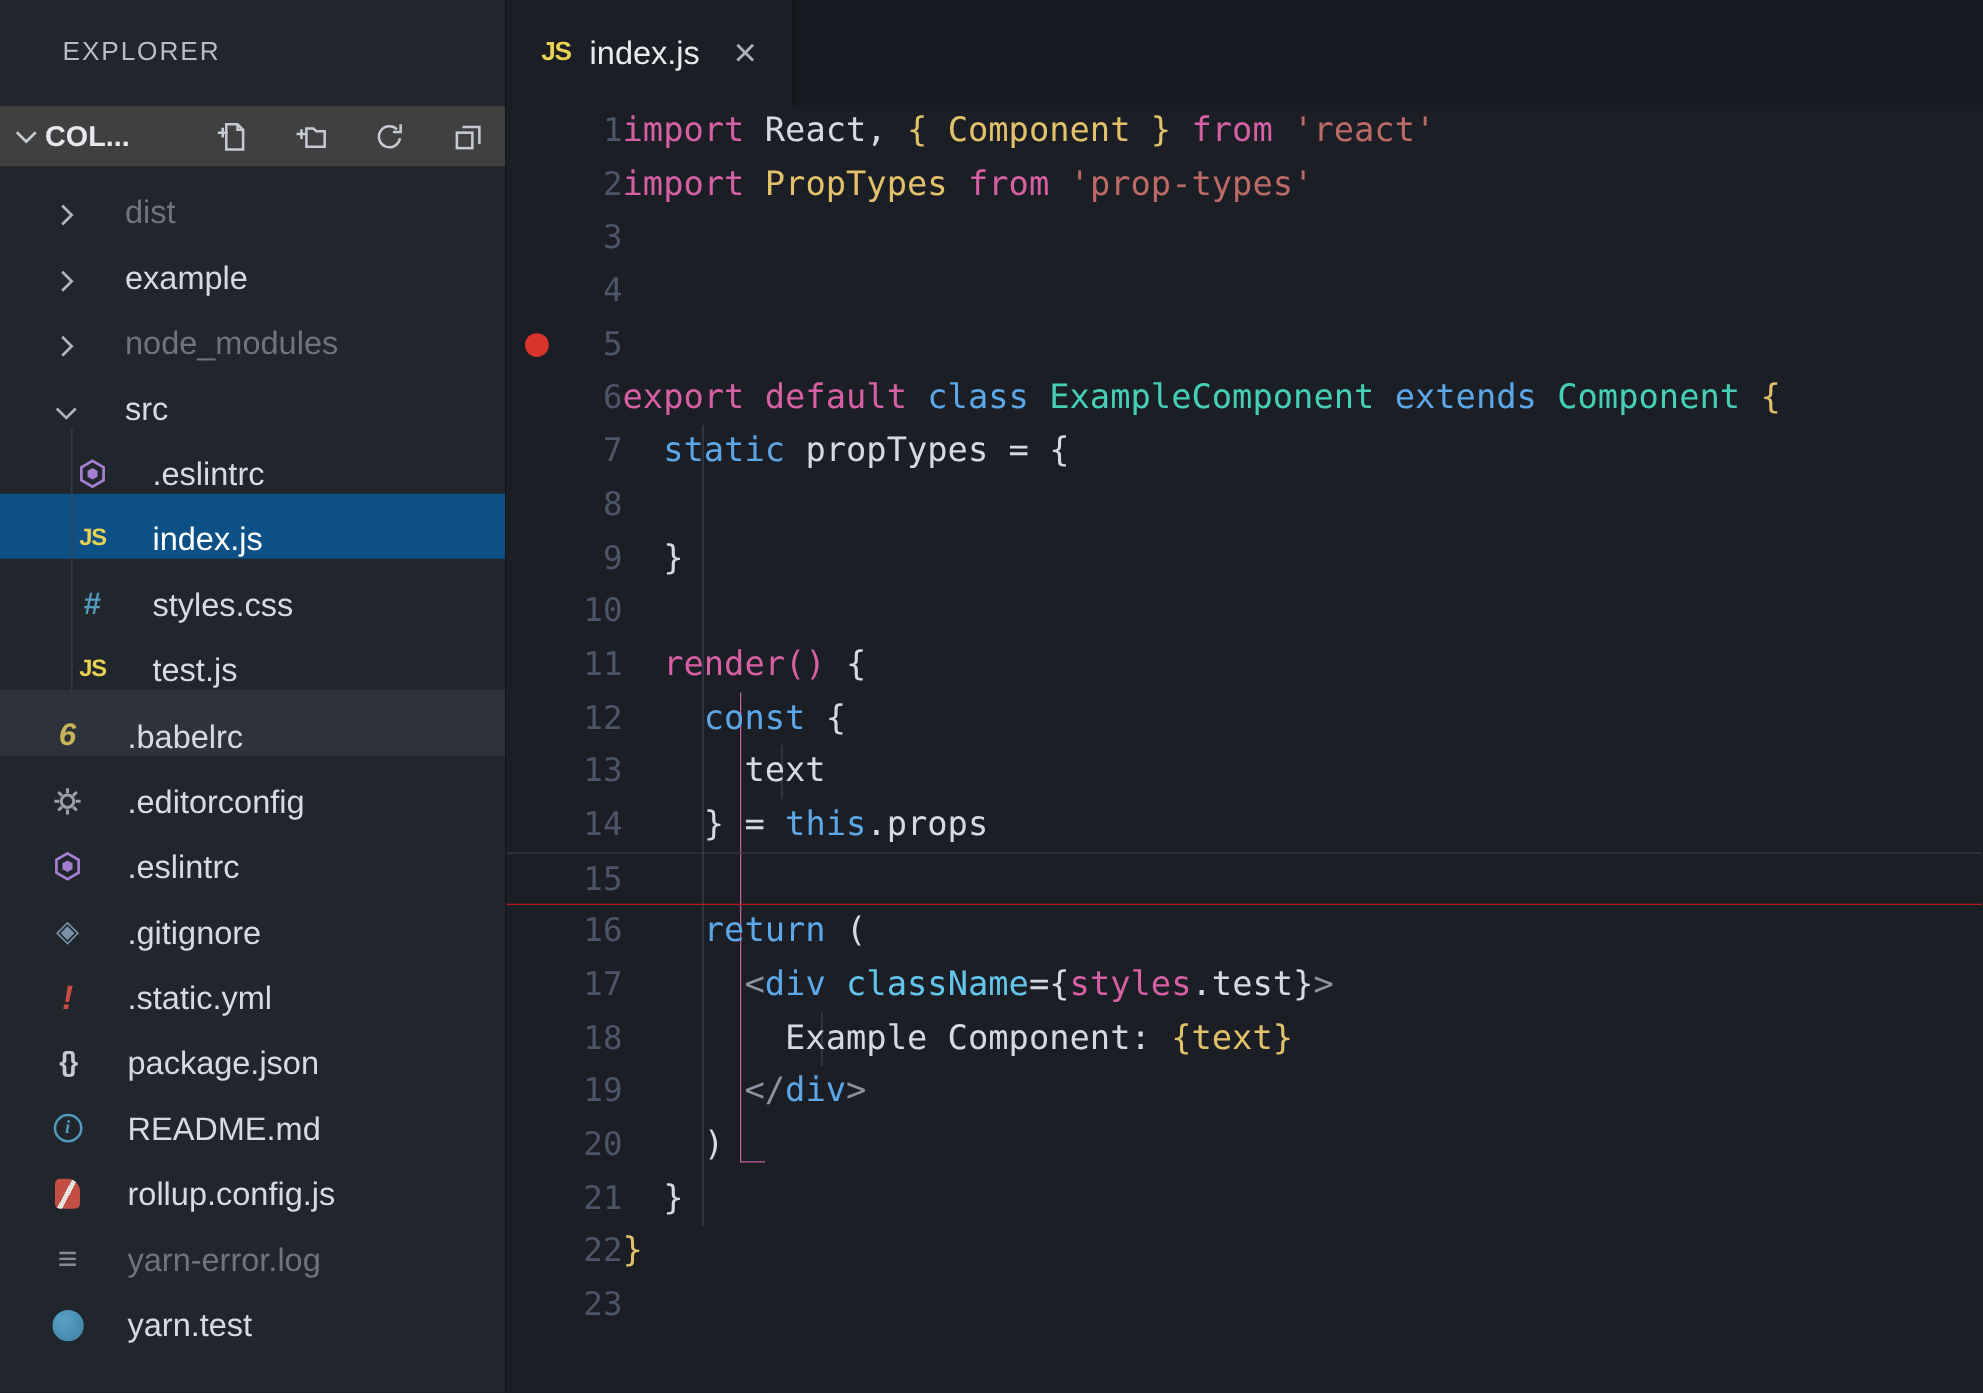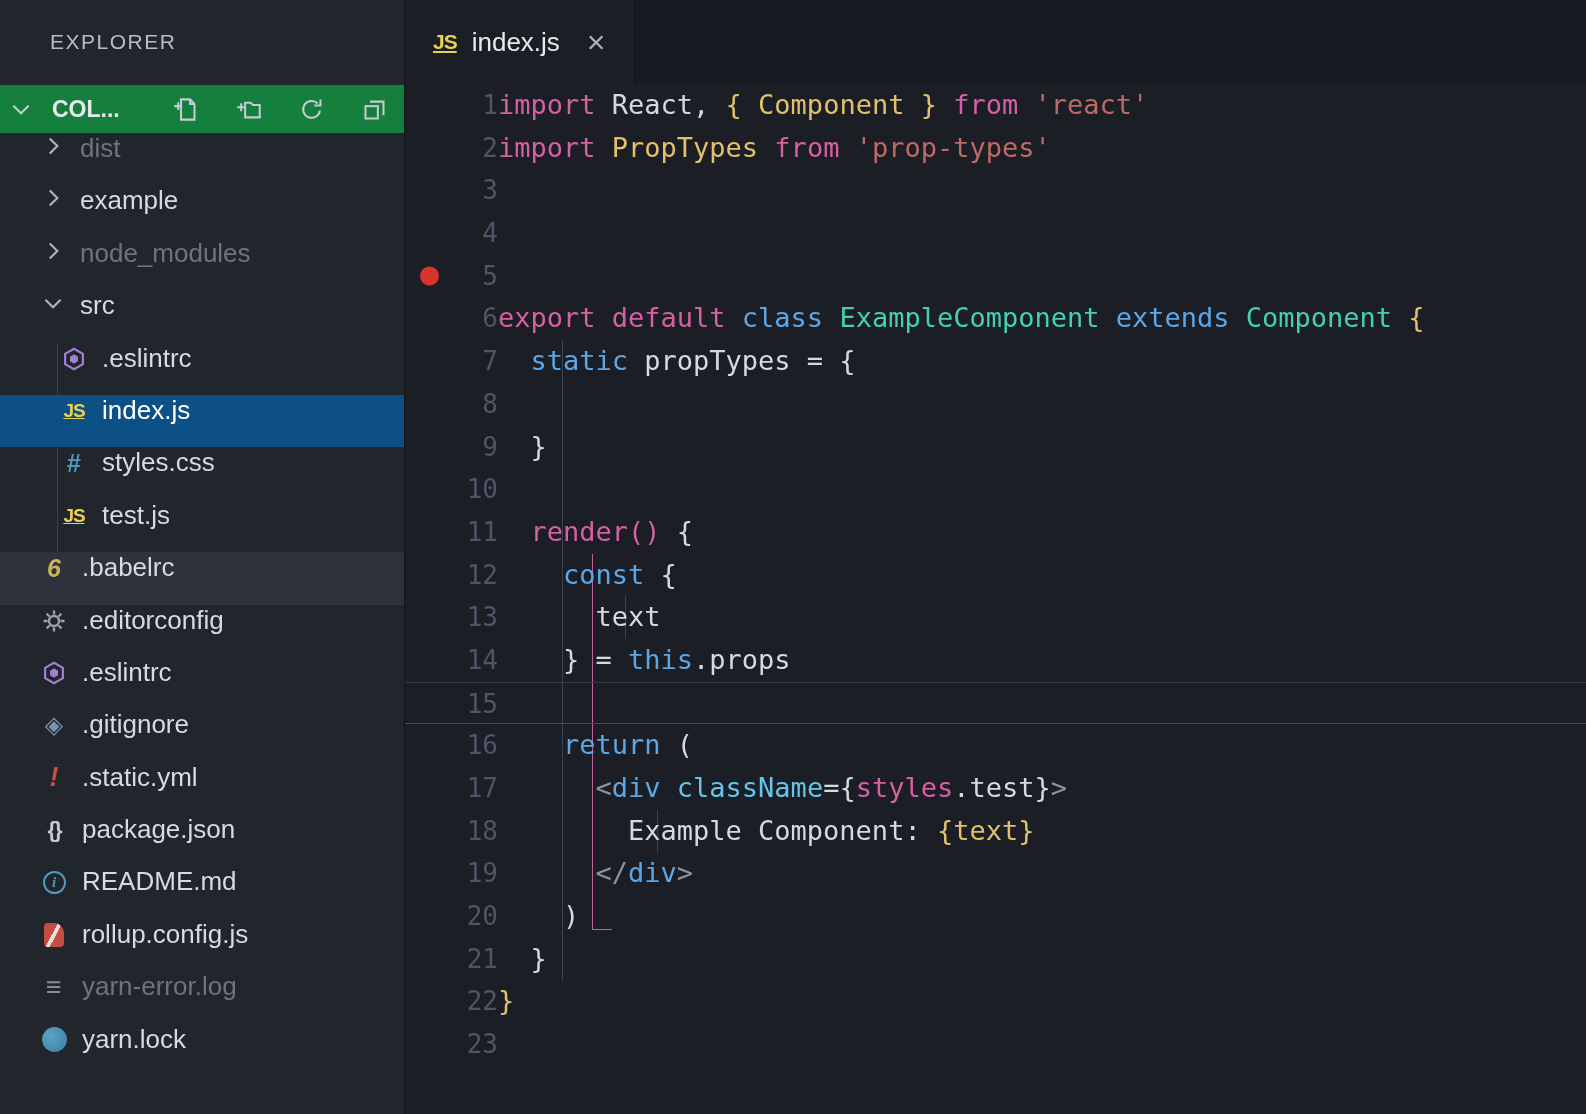--- a/index.html
+++ b/index.html
@@ -7,38 +7,38 @@
   body {
     background:var(--c-editorBg,#1b1e25);
     font-family:"Liberation Sans", sans-serif;
     display:flex;
     color:#d7dae0;
   }
 
   
   .sidebar { width:405px; flex:none; height:100%; background:var(--c-sidebarBg,#21252c); display:flex; flex-direction:column; border-right:1px solid #121419; }
   .sidebar-title { height:85px; padding:30px 0 0 50px; font-size:21px; color:#b7bdc7; letter-spacing:1.5px; }
-  .section-header { height:48px; background:#15803d; display:flex; align-items:center; padding:0 16px 0 8px; gap:16px; flex:none; }
+  .section-header { height:48px; background:#404040; display:flex; align-items:center; padding:0 16px 0 8px; gap:0; flex:none; }
   .section-header .chev { width:28px; display:flex; flex:none; }
   .section-label { font-weight:700; font-size:23px; color:#e6e9ed; white-space:nowrap; }
   .actions { margin-left:auto; display:flex; gap:36px; align-items:center; }
   .act { width:27px; height:27px; display:flex; align-items:center; justify-content:center; cursor:pointer; }
 
   .tree { position:relative; flex:1; font-size:26px; }
-  .row { height:52.4px; display:flex; align-items:flex-start; cursor:pointer; white-space:nowrap; }
+  .row { height:52.4px; display:flex; align-items:flex-end; cursor:pointer; white-space:nowrap;gap:20px; }
   .row.selected { background:var(--c-selection,#0c5086); color:#ffffff; }
   .row.hl { background:#2d323c; }
   .row.dim .rlabel { color:#6d7480; }
   .twisty { width:26px; margin:0 14px 0 40px; flex:none; display:flex; }
   .ficon { width:32px; height:32px; flex:none; margin-right:12px; display:flex; align-items:center; justify-content:center; }
   .row.d0f { padding-left:38px; }
   .row.d1f { padding-left:58px; }
   .childguide { position:absolute; left:57px; top:210px; height:209px; border-left:1px solid #3b414d; }
 
-  .i-js { color:#e8d153; font-weight:800; font-size:19px; letter-spacing:-1px;text-decoration:underline; }
+  .i-js { color:#e8d153; font-weight:800; font-size:19px; letter-spacing:-1px; }
   .i-css { color:#519aba; font-weight:800; font-size:25px; }
   .i-babel { color:#c9b458; font-weight:700; font-style:italic; font-size:25px; }
   .i-travis { color:#cc4b44; font-weight:800; font-style:italic; font-size:27px; }
   .i-json { color:#c5cad3; font-weight:600; font-size:22px; letter-spacing:-2px; }
   .i-log { color:#858c98; font-size:27px; }
   .i-git { color:#7a93a8; font-size:24px; }
   .i-readme { width:23px; height:23px; border:2px solid #519aba; border-radius:50%; color:#519aba; display:flex; align-items:center; justify-content:center; font-size:15px; font-weight:700; font-family:"Liberation Serif",serif; font-style:italic; }
   .i-rollup { width:20px; height:24px; border-radius:4px 10px 4px 4px; background:linear-gradient(118deg,#c34e44 43%,#e6e3de 43% 56%,#c34e44 56%); }
   .i-yarn { width:25px; height:25px; border-radius:50%; background:radial-gradient(circle at 35% 35%, #5ba2c4, #3c7fa3); }
 
@@ -232,21 +232,21 @@
       <div class="row dim d0f">
         <span class="ficon">
           <span class="i-log">≡</span>
         </span>
         <span class="rlabel">yarn-error.log</span>
       </div>
       <div class="row d0f">
         <span class="ficon">
           <span class="i-yarn"></span>
         </span>
-        <span class="rlabel">yarn.lock</span>
+        <span class="rlabel">yarn.test</span>
       </div>
     </div>
 </div>
 
 <div class="main">
   <div class="tabbar">
     <div class="tab">
       <span class="i-js">JS</span>
       <span class="tab-label">index.js</span>
       <span class="tab-close">×</span>

